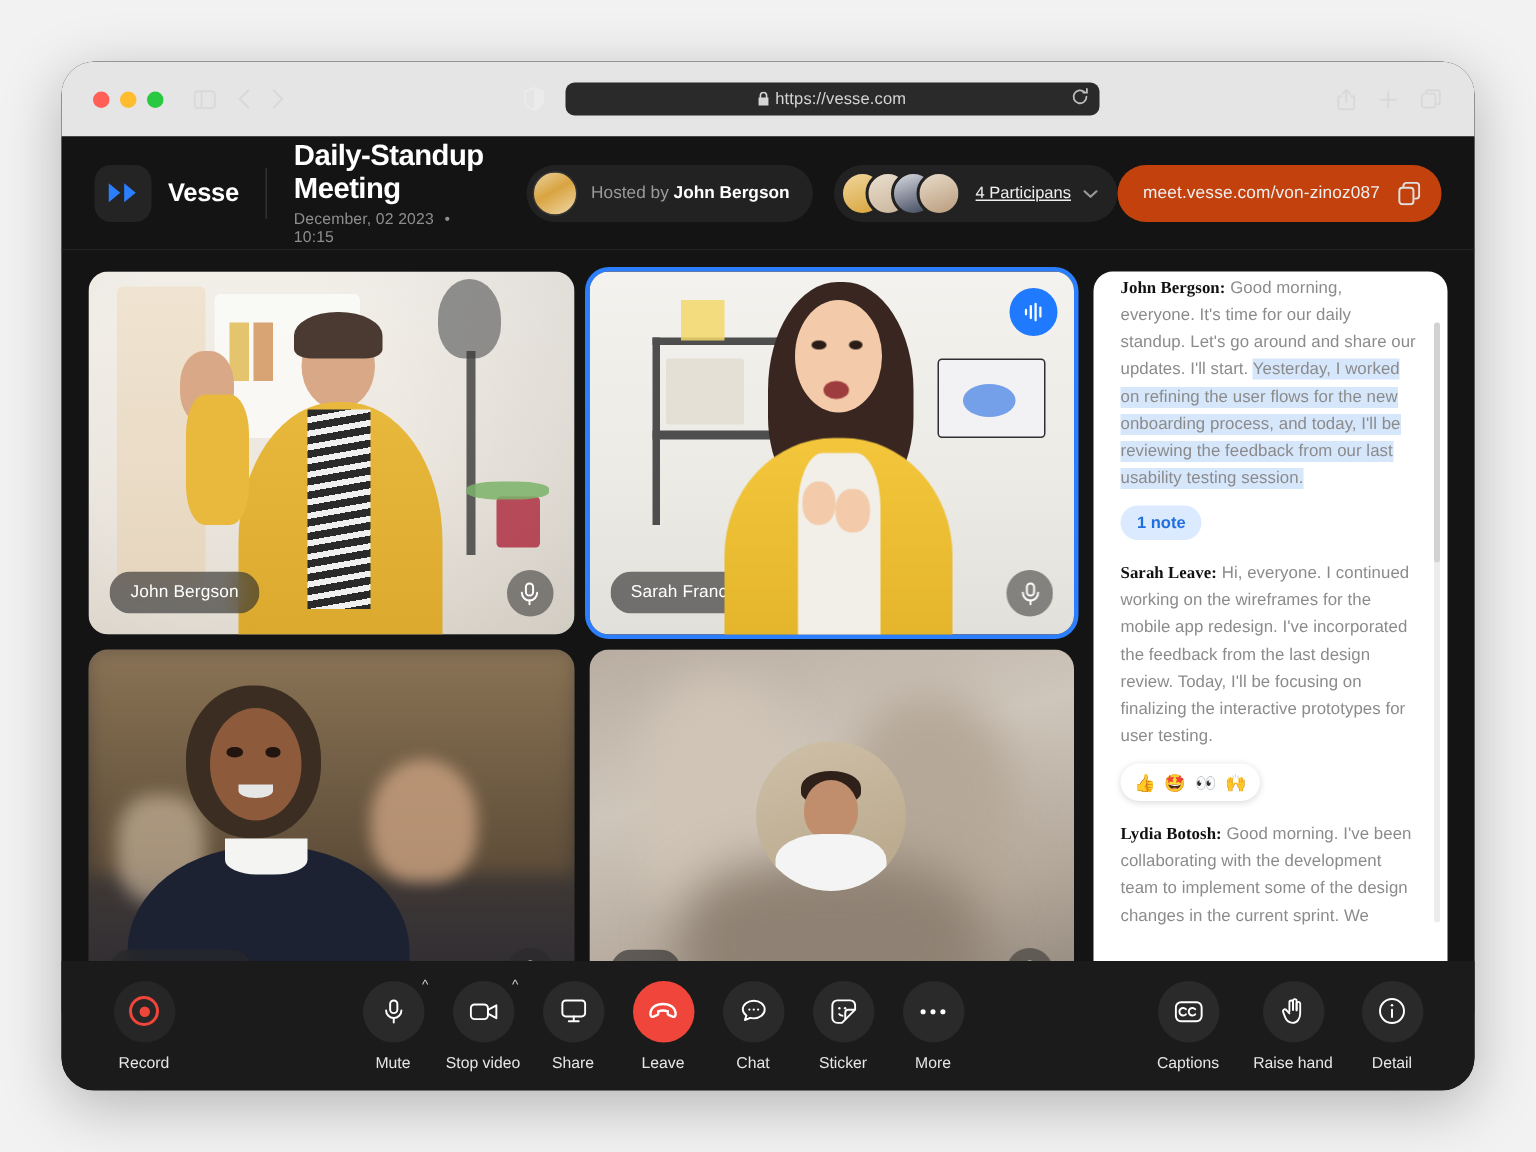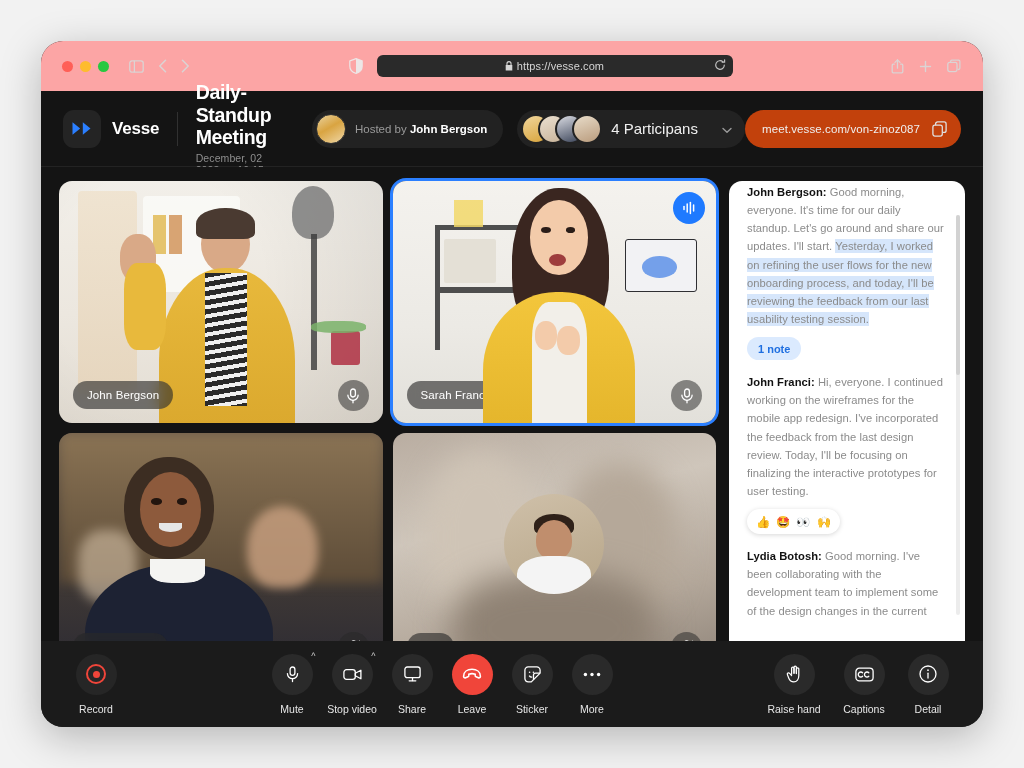--- a/index.html
+++ b/index.html
@@ -18,21 +18,21 @@
     background: #141414;
     border-radius: 22px;
     box-shadow: 0 10px 40px rgba(0,0,0,.25);
     overflow: hidden;
   }
 
   
   #browser-bar {
     position: absolute; left: 0; top: 0;
     width: 100%; height: 50px;
-    background: #fca5a5;
+    background: #e5e5e5;
     display: flex; align-items: center;
   }
   .traffic { display: flex; gap: 7px; margin-left: 21px; }
   .dot { width: 11px; height: 11px; border-radius: 50%; }
   .dot.red { background: #ff5f57; }
   .dot.yellow { background: #febc2e; }
   .dot.green { background: #28c840; }
 
   .chrome-icons { display: flex; align-items: center; gap: 14px; margin-left: 20px; }
   .cicon { color: #d8d8d8; opacity: .92; display: flex; align-items: center; }
@@ -94,21 +94,21 @@
   .stack-av {
     width: 30px; height: 30px; border-radius: 50%;
     border: 2px solid #222; margin-left: -13px;
     flex: 0 0 auto;
   }
   .stack-av:first-child { margin-left: 0; }
   .sa1 { background: linear-gradient(160deg,#f0d59a,#d8a43c); }
   .sa2 { background: linear-gradient(160deg,#eadfcf,#c9b49a); }
   .sa3 { background: linear-gradient(160deg,#d9dbe2,#3a4358); }
   .sa4 { background: linear-gradient(160deg,#e8dcc9,#b99b7c); }
-  #participants-label { color: #efefef; font-size: 15px; margin-right: 24px; }
+  #participants-label { color: #efefef; font-size: 11px; margin-right: 8px; text-decoration: underline; }
   .chev { color: #9a9a9a; }
 
   #link-pill { margin-left: auto; padding: 0 14px 0 17px; background: #c2410c; }
   #meeting-link { color: #efefef; font-size: 11.5px; letter-spacing: .1px; }
   #copy-icon { margin-left: 12px; color: #e0e0e0; display: flex; }
 
   
   #stage {
     position: absolute; left: 0; top: 126px;
     width: 100%; height: 508px;
@@ -211,21 +211,21 @@
     overflow: hidden;
     position: relative;
   }
   .entry { margin-bottom: 13px; }
   .entry p {
     font-size: 11.2px;
     line-height: 1.62;
     color: #8b8b8b;
     letter-spacing: .05px;
   }
-  .entry p .spk { color: #111; font-weight: bold; }
+  .entry p .spk { color: #111; font-weight: bold; font-family: Liberation Serif, serif; }
   .hl { background: #d6e6fb; color: #8b8b8b; padding: 1px 0; }
   .note-badge {
     display: inline-flex; align-items: center;
     margin-top: 9px;
     height: 23px; padding: 0 11px;
     border-radius: 12px;
     background: #dbeafe;
     color: #1f6fe0; font-size: 11px; font-weight: bold;
   }
   .reactions {
@@ -530,21 +530,21 @@
 
         <div class="entry">
           <p>
             <span class="spk">John Bergson:</span><span> Good morning, everyone. It's time for our daily standup. Let's go around and share our updates. I'll start. </span><span class="hl">Yesterday, I worked on refining the user flows for the new onboarding process, and today, I'll be reviewing the feedback from our last usability testing session.</span>
           </p>
           <div class="note-badge">1 note</div>
         </div>
 
         <div class="entry">
           <p>
-            <span class="spk">John Franci:</span><span> Hi, everyone. I continued working on the wireframes for the mobile app redesign. I've incorporated the feedback from the last design review. Today, I'll be focusing on finalizing the interactive prototypes for user testing.</span>
+            <span class="spk">Sarah Leave:</span><span> Hi, everyone. I continued working on the wireframes for the mobile app redesign. I've incorporated the feedback from the last design review. Today, I'll be focusing on finalizing the interactive prototypes for user testing.</span>
           </p>
           <div class="reactions">
             <span>👍</span>
             <span>🤩</span>
             <span>👀</span>
             <span>🙌</span>
           </div>
         </div>
 
         <div class="entry">
@@ -610,20 +610,31 @@
 
       <div class="tb-item">
         <div class="tb-circle danger">
           <svg width="20" height="12" viewBox="0 0 20 12" fill="none" stroke="currentColor" stroke-width="1.6" stroke-linecap="round">
             <path d="M1.6 8.2C1.6 3.6 5.5 1.3 10 1.3s8.4 2.3 8.4 6.9c0 1.3-1 2-2 1.6l-2.4-1c-0.7-0.3-1-0.9-0.9-1.6l0.1-1c-2-0.7-4.4-0.7-6.4 0l0.1 1c0.1 0.7-0.2 1.3-0.9 1.6l-2.4 1c-1 0.4-2-0.3-2-1.6Z"></path>
           </svg>
         </div>
         <div class="tb-label">Leave</div>
       </div>
 
+      <div class="tb-item">
+        <div class="tb-circle">
+          <svg width="17" height="16" viewBox="0 0 17 16" fill="none" stroke="currentColor" stroke-width="1.3" stroke-linejoin="round">
+            <path d="M8.5 1.1c4 0 7.3 2.6 7.3 5.9s-3.3 5.9-7.3 5.9c-0.8 0-1.6-0.1-2.3-0.3l-3.6 1.4 1-3c-1.5-1.1-2.4-2.5-2.4-4 0-3.3 3.3-5.9 7.3-5.9Z"></path>
+            <circle cx="5.6" cy="7" r="0.75" fill="currentColor" stroke="none"></circle>
+              <circle cx="8.5" cy="7" r="0.75" fill="currentColor" stroke="none"></circle>
+              <circle cx="11.4" cy="7" r="0.75" fill="currentColor" stroke="none"></circle>
+          </svg>
+        </div>
+        <div class="tb-label">Chat</div>
+      </div>
 
       <div class="tb-item">
         <div class="tb-circle">
           <svg width="17" height="17" viewBox="0 0 17 17" fill="none" stroke="currentColor" stroke-width="1.3" stroke-linejoin="round">
             <path d="M10.2 0.9H4.2a3.3 3.3 0 0 0-3.3 3.3v8.4a3.3 3.3 0 0 0 3.3 3.3h3.1l8.8-8.8V4.2A3.3 3.3 0 0 0 12.8 0.9Z"></path>
             <path d="M16.1 7.1h-4.6a2 2 0 0 0-2 2v4.6"></path>
             <circle cx="5.6" cy="6.2" r="0.8" fill="currentColor" stroke="none"></circle>
               <circle cx="9.4" cy="6.2" r="0.8" fill="currentColor" stroke="none"></circle>
             <path d="M5.2 9.6a3.2 3.2 0 0 0 3 1.6"></path>
           </svg>
@@ -637,42 +648,42 @@
               <circle cx="2.4" cy="2.5" r="1.7"></circle>
               <circle cx="9" cy="2.5" r="1.7"></circle>
               <circle cx="15.6" cy="2.5" r="1.7"></circle>
             </svg>
         </div>
         <div class="tb-label">More</div>
       </div>
     </div>
 
     <div id="tb-right">
+      <div class="tb-item" style="width:66px;">
+        <div class="tb-circle">
+          <svg width="19" height="15" viewBox="0 0 19 15" fill="none" stroke="currentColor" stroke-width="1.3" stroke-linecap="round" stroke-linejoin="round">
+            <rect x="0.9" y="1.2" width="17.2" height="12.6" rx="3.4"></rect>
+            <path d="M7.6 5.8a2.5 2.5 0 1 0 0 3.4"></path>
+              <path d="M13.8 5.8a2.5 2.5 0 1 0 0 3.4"></path>
+          </svg>
+        </div>
+        <div class="tb-label">Captions</div>
+      </div>
+
       <div class="tb-item" style="width:70px;">
         <div class="tb-circle">
           <svg width="17" height="18" viewBox="0 0 17 18" fill="none" stroke="currentColor" stroke-width="1.25" stroke-linecap="round" stroke-linejoin="round">
             <path d="M5.6 9.3V3.2a1.2 1.2 0 0 1 2.4 0v5"></path>
             <path d="M8 8.2V2.3a1.2 1.2 0 0 1 2.4 0v5.9"></path>
             <path d="M10.4 8.6V4.1a1.2 1.2 0 0 1 2.4 0v6.4c0 3.6-2 6.4-5 6.4-2.6 0-4.2-1.6-5-3.6L1.4 9.6a1.25 1.25 0 0 1 2-1.4l2.2 2.4"></path>
           </svg>
         </div>
         <div class="tb-label">Raise hand</div>
       </div>
 
-      <div class="tb-item" style="width:66px;">
-        <div class="tb-circle">
-          <svg width="19" height="15" viewBox="0 0 19 15" fill="none" stroke="currentColor" stroke-width="1.3" stroke-linecap="round" stroke-linejoin="round">
-            <rect x="0.9" y="1.2" width="17.2" height="12.6" rx="3.4"></rect>
-            <path d="M7.6 5.8a2.5 2.5 0 1 0 0 3.4"></path>
-              <path d="M13.8 5.8a2.5 2.5 0 1 0 0 3.4"></path>
-          </svg>
-        </div>
-        <div class="tb-label">Captions</div>
-      </div>
-
       <div class="tb-item" style="width:58px;">
         <div class="tb-circle">
           <svg width="18" height="18" viewBox="0 0 18 18" fill="none" stroke="currentColor" stroke-width="1.3" stroke-linecap="round">
             <circle cx="9" cy="9" r="8"></circle>
               <line x1="9" y1="8.2" x2="9" y2="13"></line>
               <circle cx="9" cy="5.2" r="0.85" fill="currentColor" stroke="none"></circle>
           </svg>
         </div>
         <div class="tb-label">Detail</div>
       </div>

